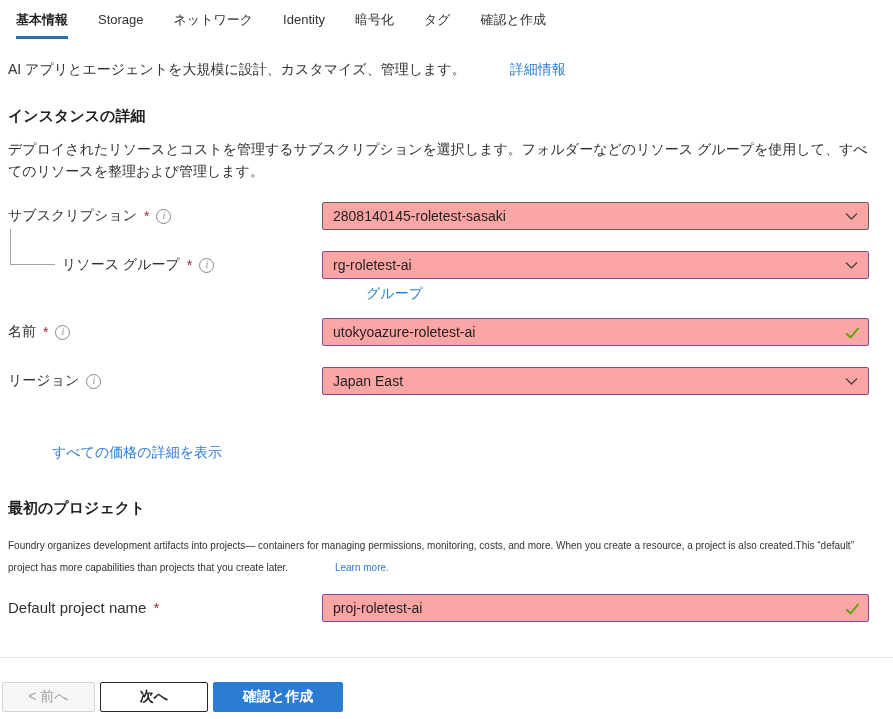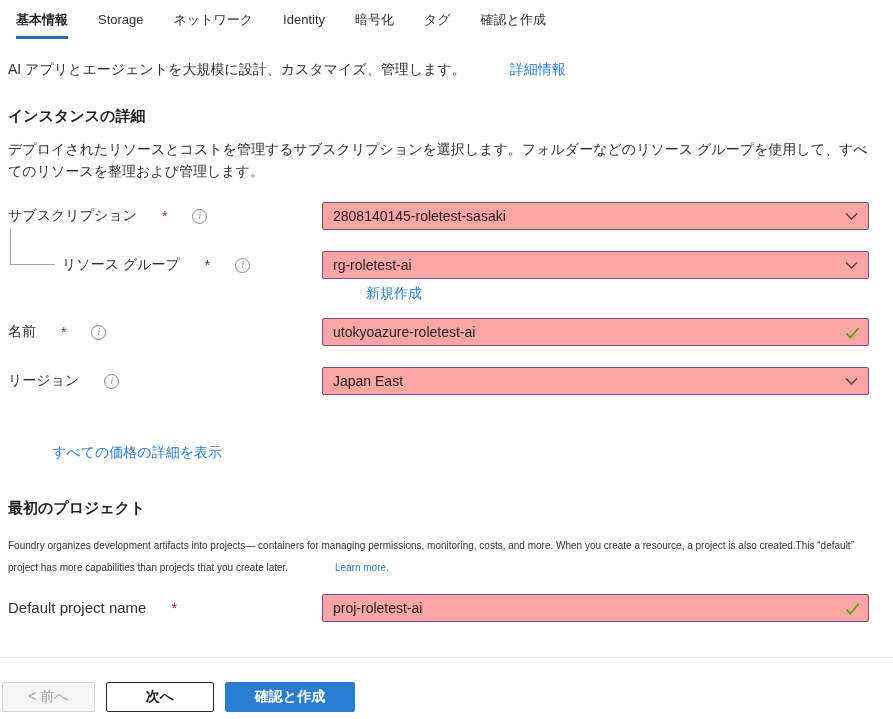--- a/index.html
+++ b/index.html
@@ -26,21 +26,21 @@
 
   .section-heading { font-size: 15px; font-weight: bold; color: #201f1e; margin-top: 27px; line-height: 20px; }
   .section-desc { margin-top: 12px; line-height: 22px; }
   .section-desc.en { font-size: 10px; margin-top: 17px; }
 
   
   .form { margin-top: 20px; }
   .form-row { display: flex; align-items: flex-start; margin-bottom: 21px; }
   .form-label {
     width: 314px; flex-shrink: 0; padding-top: 5px;
-    display: flex; align-items: center; gap: 25px; position: relative;
+    display: flex; align-items: center; gap: 7px; position: relative;
   }
   .form-label .req { color: #a4262c; }
   .info-icon {
     width: 15px; height: 15px; border: 1px solid #8a8886; border-radius: 50%;
     color: #8a8886; display: inline-flex; align-items: center; justify-content: center;
     font-size: 10px; line-height: 1; flex-shrink: 0; cursor: default;
   }
   .info-icon::after { content: "i"; font-family: "Liberation Serif", serif; font-style: italic; }
   .form-control { flex: 1; position: relative; }
 
@@ -66,21 +66,21 @@
   .last-row { margin-bottom: 0; }
 
   .pricing-link { display: inline-block; margin-top: 48px; line-height: 18px; }
   .project-heading { margin-top: 37px; }
   .project-row { margin-top: 15px; margin-bottom: 0; }
   .project-row .form-label { font-size: 15px; }
 
   
   .footer { position: absolute; left: 0; right: 0; bottom: 0; }
   .footer-divider { border-top: 1px solid #e8e6e4; }
-  .footer-buttons { display: flex; gap: 11px; padding: 24px 0 7px 2px; }
+  .footer-buttons { display: flex; gap: 5px; padding: 24px 0 7px 2px; }
   .btn {
     height: 30px; border-radius: 2px; font-size: 14px; cursor: pointer;
     font-family: "Liberation Sans", "DejaVu Sans", sans-serif;
     display: inline-flex; align-items: center; justify-content: center;
   }
   .btn-prev { width: 93px; background: #f6f6f6; border: 1px solid #d6d4d2; color: #a19f9d; cursor: default; }
   .btn-next { width: 108px; background: #fff; border: 1.5px solid #27262a; color: #201f1e; font-weight: bold; }
   .btn-primary { width: 130px; background: #2b7cd3; border: 1px solid #2b7cd3; color: #fff; font-weight: bold; }
 </style>
 </head>
@@ -137,21 +137,21 @@
       </div>
       <div class="form-control">
         <div class="field dropdown modified">
           <span>rg-roletest-ai</span>
           <span class="chev">
             <svg width="13" height="9" viewBox="0 0 13 9">
                 <path d="M1 1.5l5.5 5.5L12 1.5" fill="none" stroke="#484644" stroke-width="1.4"></path>
               </svg>
           </span>
         </div>
-        <a class="link create-new">新規作成</a>
+        <a class="link create-new">グループ</a>
       </div>
     </div>
 
     <div class="form-row">
       <div class="form-label">
         <span>名前</span>
         <span class="req">*</span>
         <span class="info-icon"></span>
       </div>
       <div class="form-control">

